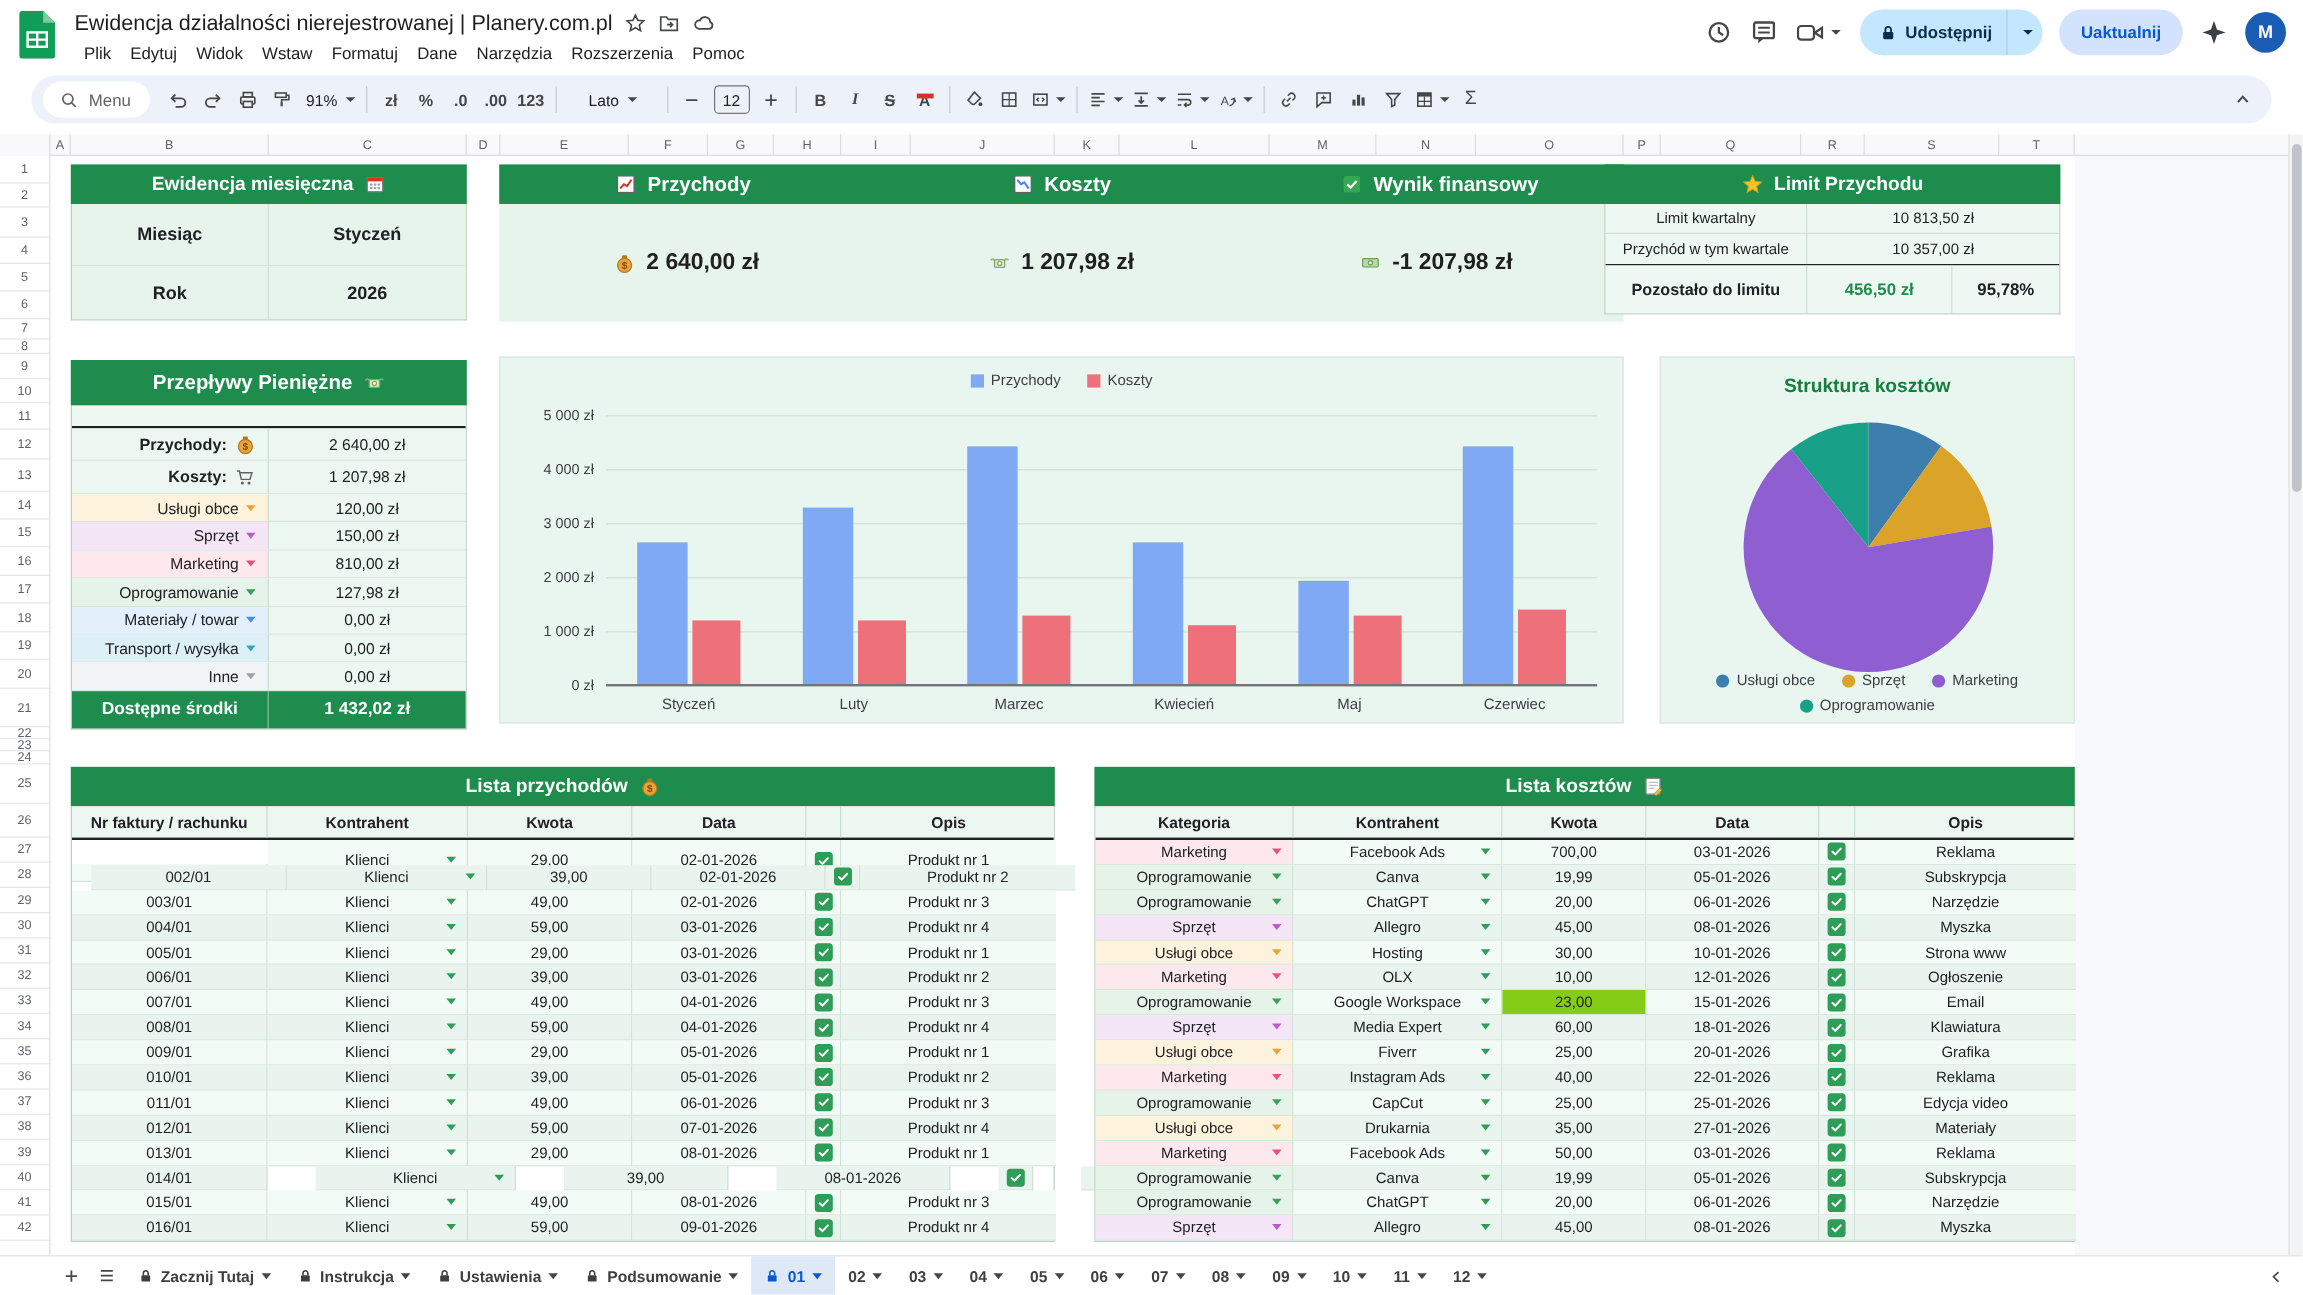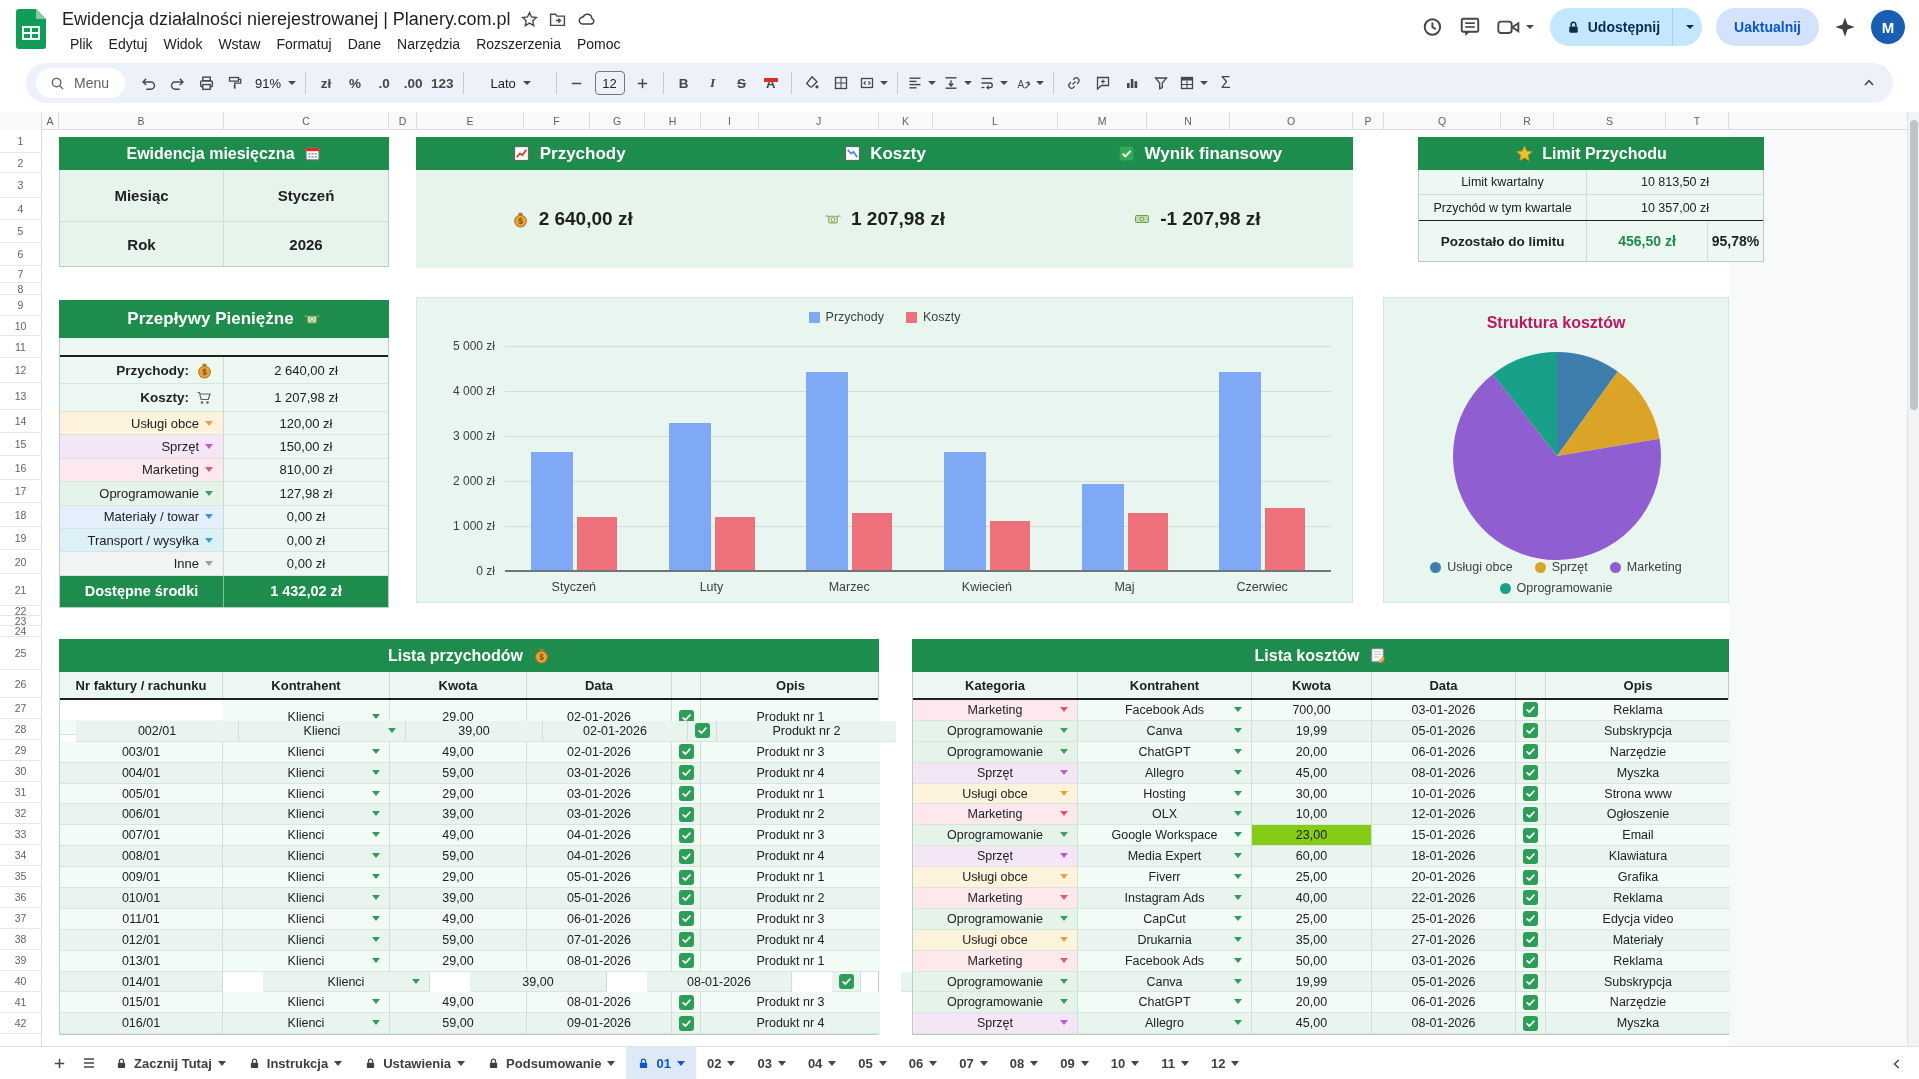--- a/index.html
+++ b/index.html
@@ -90,21 +90,21 @@
 
   .chartpanel { background:#e9f6ef; border:1px solid #d7e5dc; }
   .gridline { position:absolute; }
   .ylab { position:absolute; text-align:right; font-size:12px; color:#3c4043; }
   .xlab { position:absolute; text-align:center; font-size:12.5px; color:#3c4043; }
   .bar { position:absolute; }
   .cleg { position:absolute; display:flex; justify-content:center; gap:22px; width:100%; }
   .cleg-item { display:flex; align-items:center; gap:6px; font-size:12.5px; color:#3c4043; }
   .cleg-sq { width:11px; height:11px; }
   .cleg-dot { width:11px; height:11px; border-radius:50%; }
-  .pietitle { position:absolute; width:100%; text-align:center; font-size:16px; font-weight:bold; color:#be185d; }
+  .pietitle { position:absolute; width:100%; text-align:center; font-size:16px; font-weight:bold; color:#15803d; }
 
   
   .tabbar { position:absolute; bottom:0; left:0; width:100%; height:33px; background:#fff; border-top:1px solid #e0e2e5; display:flex; align-items:center; padding-left:44px; }
   .tabtool { width:30px; height:30px; display:flex; align-items:center; justify-content:center; }
   .stab { height:33px; display:flex; align-items:center; gap:6px; padding:0 11px; font-size:13px; font-weight:bold; color:#3c4043; }
   .stab.active { background:#dfe8f6; color:#0b57d0; }
   .stab .caret { border-top-width:5px; border-left-width:4px; border-right-width:4px; color:#444746; }
   .stab.active .caret { color:#0b57d0; }
   .tabscroll { position:absolute; right:8px; top:0; height:33px; width:28px; display:flex; align-items:center; justify-content:center; }
 </style>
@@ -560,21 +560,21 @@
                 <svg width="18" height="16" viewBox="0 0 16 16">
                   <rect x="1.5" y="4.5" width="13" height="7" rx="1" fill="#b7dca6" stroke="#6d9e52"></rect>
                   <circle cx="8" cy="8" r="1.8" fill="#e7f3dd" stroke="#6d9e52"></circle>
                 </svg>
               </span>
               <span>-1 207,98 zł</span>
             </div>
           </div>
       </div>
 
-      <div class="panel" style="left:1418px; top:7px; width:346px;">
+      <div class="panel" style="left:1337px; top:7px; width:380px;">
         <div class="ghead" style="height:33px; font-size:16px;">
           <span class="tb-ic">
               <svg width="17" height="17" viewBox="0 0 16 16">
                 <path d="M8 1.2 L10 5.8 L15 6.3 L11.2 9.6 L12.3 14.5 L8 11.9 L3.7 14.5 L4.8 9.6 L1 6.3 L6 5.8 Z" fill="#f6c12f" stroke="#d79d16" stroke-width="0.8"></path>
               </svg>
             </span>
           <span>Limit Przychodu</span>
         </div>
         <div class="panel-border">
           <div class="limit-row" style="height:25px;">

